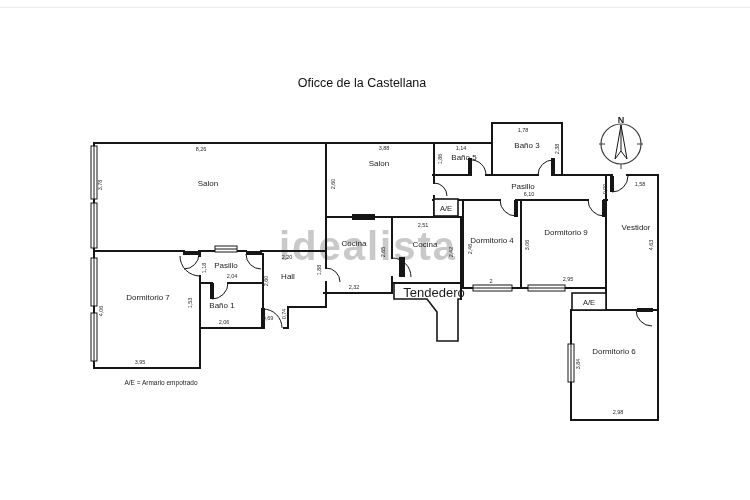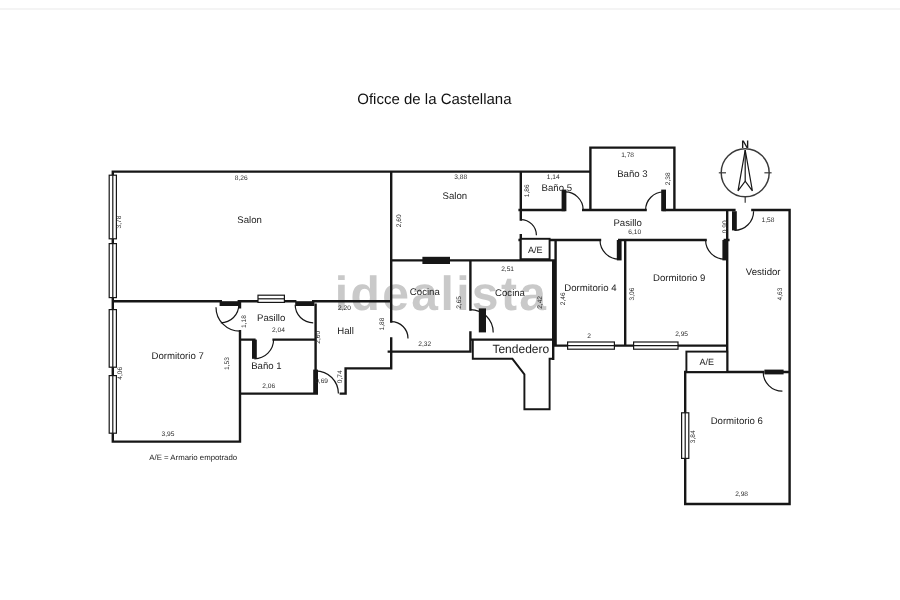--- a/index.html
+++ b/index.html
@@ -180,21 +180,21 @@
   <span class="vdim" style="left:101px;top:311px">4,06</span>
 
   <span class="lbl" style="left:354px;top:243px">Cocina</span>
   <span class="dim" style="left:354px;top:287px">2,32</span>
   <span class="vdim" style="left:383px;top:252px">2,65</span>
 
   <span class="lbl" style="left:425px;top:244px">Cocina</span>
   <span class="dim" style="left:423px;top:225px">2,51</span>
   <span class="vdim" style="left:451px;top:252px">2,42</span>
 
-  <span class="lbl" style="left:434px;top:292px;font-size:10px">Tendedero</span>
+  <span class="lbl" style="left:434px;top:292px;font-size:13px">Tendedero</span>
 
   <span class="lbl" style="left:288px;top:276px">Hall</span>
   <span class="dim" style="left:287px;top:257px">2,20</span>
   <span class="vdim" style="left:266px;top:281px">2,60</span>
   <span class="vdim" style="left:319px;top:270px">1,88</span>
   <span class="dim" style="left:268px;top:318px">0,69</span>
   <span class="vdim" style="left:284px;top:314px">0,74</span>
 
   <span class="lbl" style="left:226px;top:265px">Pasillo</span>
   <span class="dim" style="left:232px;top:276px">2,04</span>

